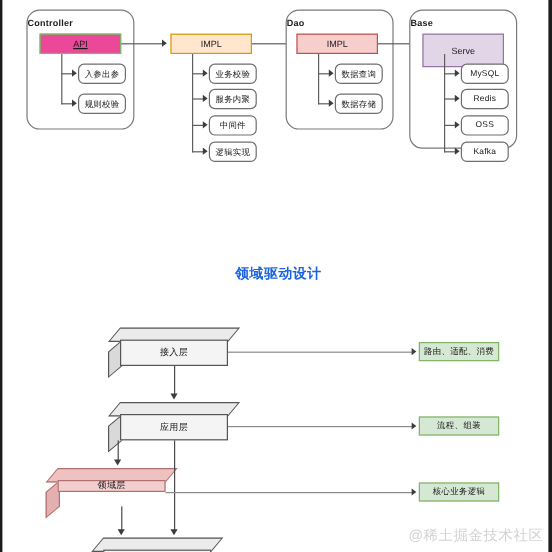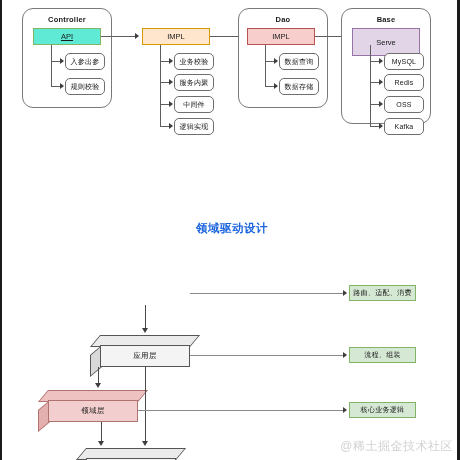--- a/index.html
+++ b/index.html
@@ -28,39 +28,38 @@
   .group-box {
     position: absolute;
     border: 1.2px solid #7a7a7a;
     border-radius: 11px;
     background: #ffffff;
     box-sizing: border-box;
   }
   .group-title {
     position: absolute;
     top: 6px; left: 0; right: 0;
-    text-align: center;
     font-size: 7.5px;
     font-weight: bold;
     color: #1a1a1a;
     letter-spacing: .2px;
   }
 
   .head-box {
     position: absolute;
     box-sizing: border-box;
     border-width: 1.2px;
     border-style: solid;
     display: flex;
     align-items: center;
     justify-content: center;
     font-size: 7.5px;
     color: #1a1a1a;
   }
-  .head-green  { background: #5eead4; border-color: #82b366; text-decoration: underline; }
+  .head-green  { background: #ec4899; border-color: #82b366; text-decoration: underline; }
   .head-orange { background: #ffe6cc; border-color: #d79b00; }
   .head-red    { background: #f8cecc; border-color: #b85450; }
   .head-purple { background: #e1d5e7; border-color: #9673a6; }
 
   .leaf-box {
     position: absolute;
     box-sizing: border-box;
     background: #ffffff;
     border: 1.1px solid #6e6e6e;
     border-radius: 5px;
@@ -227,28 +226,33 @@
     <div class="leaf-box" style="left:382px; top:53px; width:40px; height:17px;">MySQL</div>
     <div class="leaf-box" style="left:382px; top:74px; width:40px; height:17px;">Redis</div>
     <div class="leaf-box" style="left:382px; top:96px; width:40px; height:17px;">OSS</div>
     <div class="leaf-box" style="left:382px; top:118px; width:40px; height:17px;">Kafka</div>
   </div>
 
   <div id="bottom-diagram">
 
     <div id="ddd-title">领域驱动设计</div>
 
+    <div class="slab slab-grey" style="left:88px; top:58px; width:100px; height:32px;">
+      <div class="top-face" style="left:0px; top:0px; width:100px; height:12px; transform:skewX(-40deg); transform-origin:left bottom;"></div>
+      <div class="side-face" style="left:0px; top:10px; width:12px; height:22px; transform:skewY(-40deg); transform-origin:right top;"></div>
+      <div class="face">接入层</div>
+    </div>
 
     <div class="slab slab-grey" style="left:88px; top:120px; width:100px; height:32px;">
       <div class="top-face" style="left:0px; top:0px; width:100px; height:12px; transform:skewX(-40deg); transform-origin:left bottom;"></div>
       <div class="side-face" style="left:0px; top:10px; width:12px; height:22px; transform:skewY(-40deg); transform-origin:right top;"></div>
       <div class="face">应用层</div>
     </div>
 
-    <div class="slab slab-red" style="left:36px; top:175px; width:100px; height:32px;">
+    <div class="slab slab-red" style="left:36px; top:175px; width:100px; height:20px;">
       <div class="top-face" style="left:0px; top:0px; width:100px; height:12px; transform:skewX(-40deg); transform-origin:left bottom;"></div>
       <div class="side-face" style="left:0px; top:10px; width:12px; height:22px; transform:skewY(-40deg); transform-origin:right top;"></div>
       <div class="face">领域层</div>
     </div>
 
     <div class="slab slab-grey" style="left:74px; top:233px; width:100px; height:32px;">
       <div class="top-face" style="left:0px; top:0px; width:100px; height:12px; transform:skewX(-40deg); transform-origin:left bottom;"></div>
       <div class="side-face" style="left:0px; top:10px; width:12px; height:22px; transform:skewY(-40deg); transform-origin:right top;"></div>
       <div class="face"></div>
     </div>

